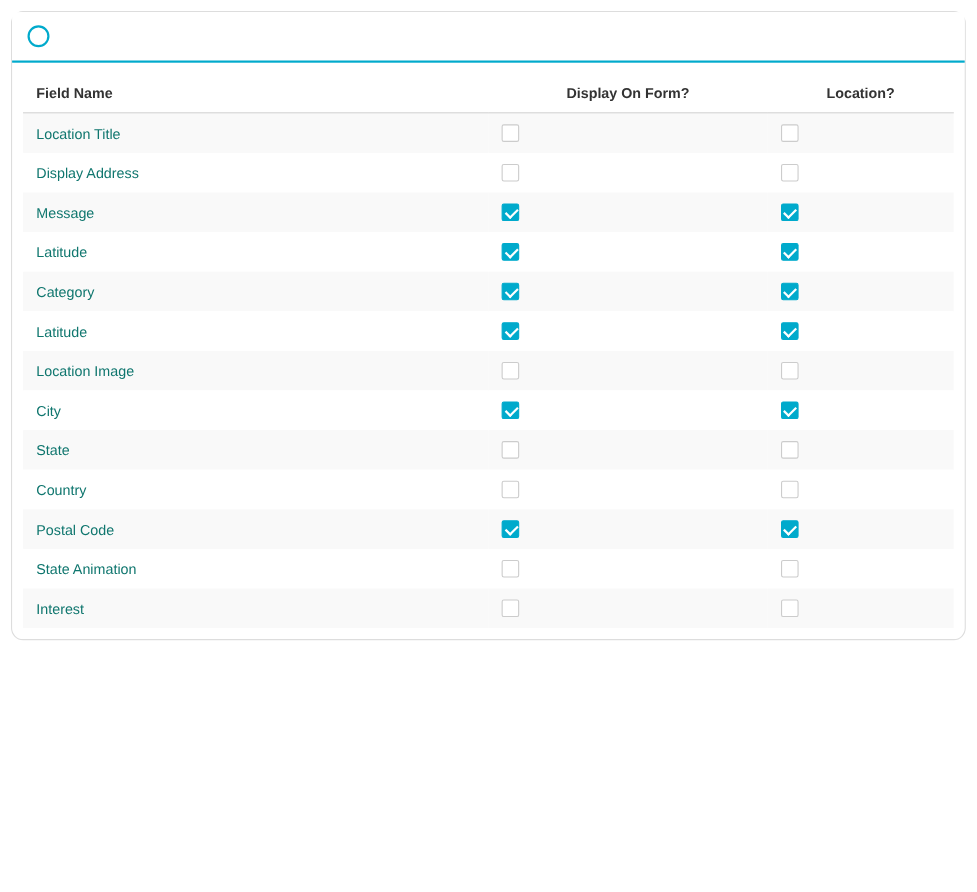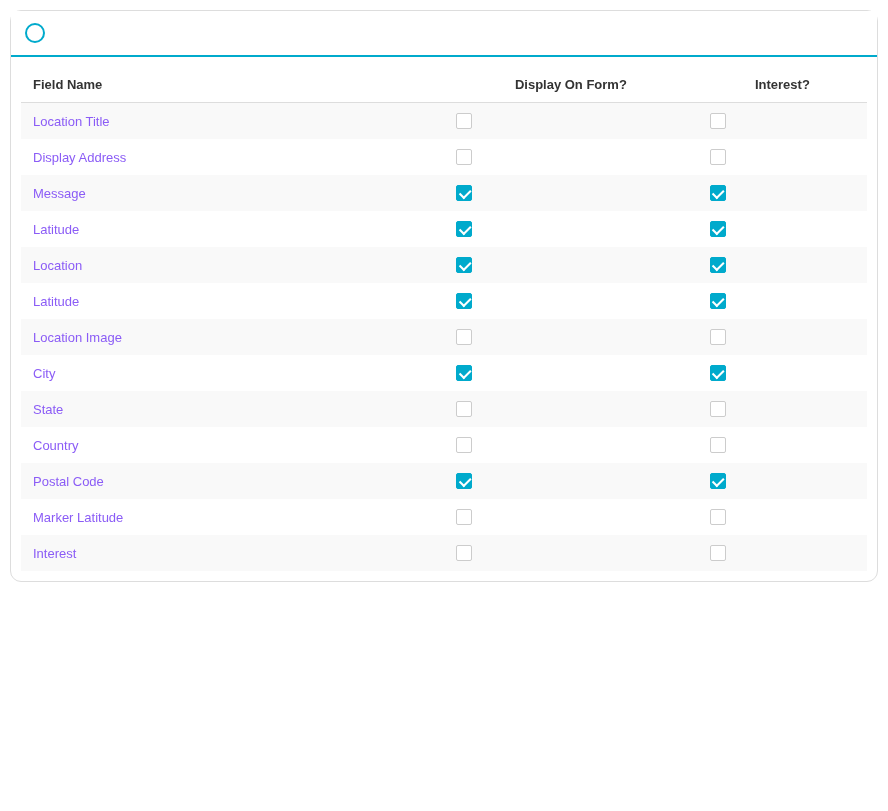--- a/index.html
+++ b/index.html
@@ -82,21 +82,21 @@
     }
 
     tbody tr:nth-child(even) {
       background: #ffffff;
     }
 
     tbody td {
       padding: 10px 12px;
       vertical-align: middle;
       font-size: 13px;
-      color: #8b5cf6;
+      color: #0f766e;
     }
 
     tbody td:nth-child(1) {
       width: 50%;
     }
 
     tbody td:nth-child(2) {
       width: 30%;
     }
 
@@ -149,21 +149,21 @@
     </div>
     <span class="panel-title"></span>
   </div>
 
   <div class="table-container">
     <table>
       <thead>
         <tr>
           <th>Field Name</th>
           <th>Display On Form?</th>
-          <th>Interest?</th>
+          <th>Location?</th>
         </tr>
       </thead>
       <tbody id="table-body">
       <tr>
             <td>Location Title</td>
             <td>
               <div class="checkbox-wrap">
                 <div class="custom-checkbox"></div>
               </div>
             </td>
@@ -206,21 +206,21 @@
                 <div class="custom-checkbox checked"></div>
               </div>
             </td>
             <td>
               <div class="checkbox-wrap">
                 <div class="custom-checkbox checked"></div>
               </div>
             </td>
           </tr>
           <tr>
-            <td>Location</td>
+            <td>Category</td>
             <td>
               <div class="checkbox-wrap">
                 <div class="custom-checkbox checked"></div>
               </div>
             </td>
             <td>
               <div class="checkbox-wrap">
                 <div class="custom-checkbox checked"></div>
               </div>
             </td>
@@ -297,21 +297,21 @@
                 <div class="custom-checkbox checked"></div>
               </div>
             </td>
             <td>
               <div class="checkbox-wrap">
                 <div class="custom-checkbox checked"></div>
               </div>
             </td>
           </tr>
           <tr>
-            <td>Marker Latitude</td>
+            <td>State Animation</td>
             <td>
               <div class="checkbox-wrap">
                 <div class="custom-checkbox"></div>
               </div>
             </td>
             <td>
               <div class="checkbox-wrap">
                 <div class="custom-checkbox"></div>
               </div>
             </td>

